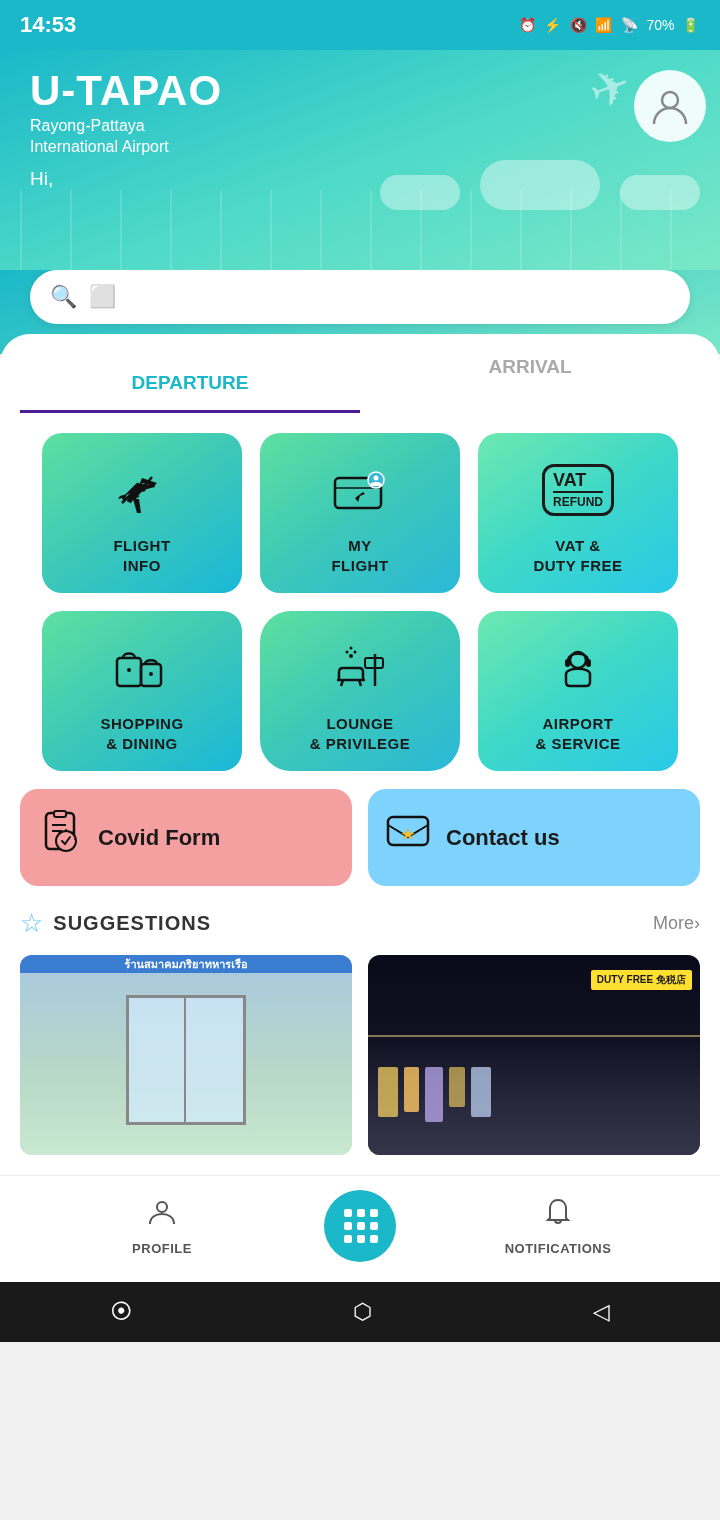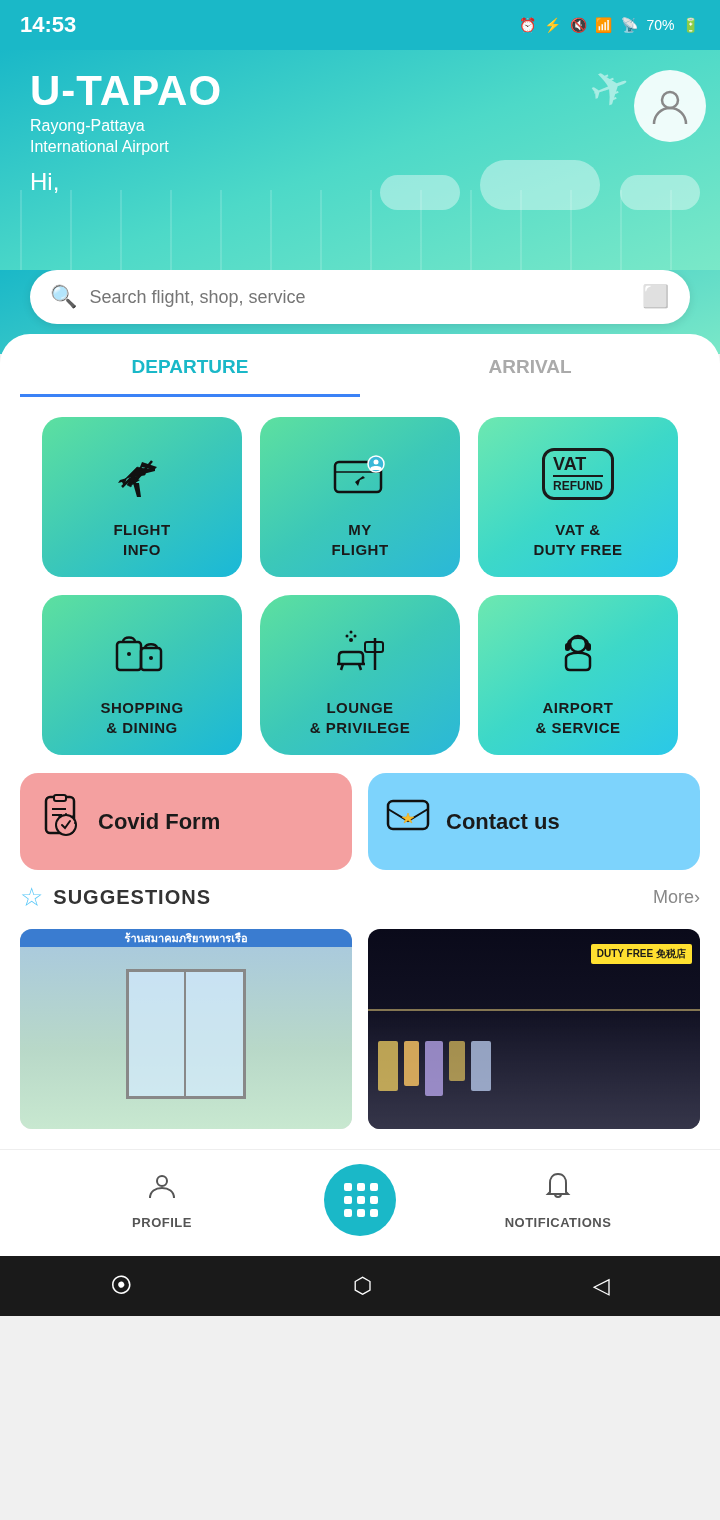--- a/index.html
+++ b/index.html
@@ -55,21 +55,21 @@
       line-height: 1;
       letter-spacing: 1px;
     }
     .hero-subtitle {
       font-size: 16px;
       color: white;
       line-height: 1.3;
       margin-top: 4px;
     }
     .hero-greeting {
-      font-size: 24px;
+      font-size: 19px;
       color: white;
       margin-top: 10px;
     }
     .avatar-btn {
       width: 72px;
       height: 72px;
       border-radius: 50%;
       background: rgba(255,255,255,0.9);
       display: flex;
       align-items: center;
@@ -170,21 +170,22 @@
       text-align: center;
       padding: 22px 0 16px 0;
       font-size: 19px;
       font-weight: bold;
       color: #aaa;
       cursor: pointer;
       border-bottom: 3px solid transparent;
     }
     .tab.active {
       color: #1ab8c8;
-      border-bottom: 3px solid #3b82f6;
+      border-bottom: 3px solid #4c1d95;
+      margin-top: 16px;
     }
 
     
     .grid-row {
       display: flex;
       gap: 18px;
       margin-bottom: 18px;
       justify-content: center;
     }
     .grid-btn {
@@ -253,21 +254,21 @@
       color: #1a1a1a;
       border-top: 2px solid #1a1a1a;
       margin-top: 2px;
       padding-top: 2px;
     }
 
     
     .action-row {
       display: flex;
       gap: 16px;
-      margin: 8px 0 12px 0;
+      margin: 8px 0 22px 0;
     }
     .action-btn {
       flex: 1;
       border-radius: 18px;
       padding: 20px 16px;
       display: flex;
       align-items: center;
       gap: 14px;
       cursor: pointer;
       font-size: 22px;
@@ -426,21 +427,20 @@
     <div class="cloud"></div>
     <div class="cloud cloud-sm"></div>
   </div>
 
   <div class="hero-skyline"></div>
 </div>
 
 <div class="search-container">
   <div class="search-bar">
     <span class="search-icon-wrap">🔍</span>
-    <input class="search-input" type="text" placeholder="Search flight, shop, service" style="">
     <span class="scan-icon">⬜</span>
   </div>
 </div>
 
 <div class="main-content">
 
   <div class="tabs">
     <div class="tab active">DEPARTURE</div>
     <div class="tab">ARRIVAL</div>
   </div>

